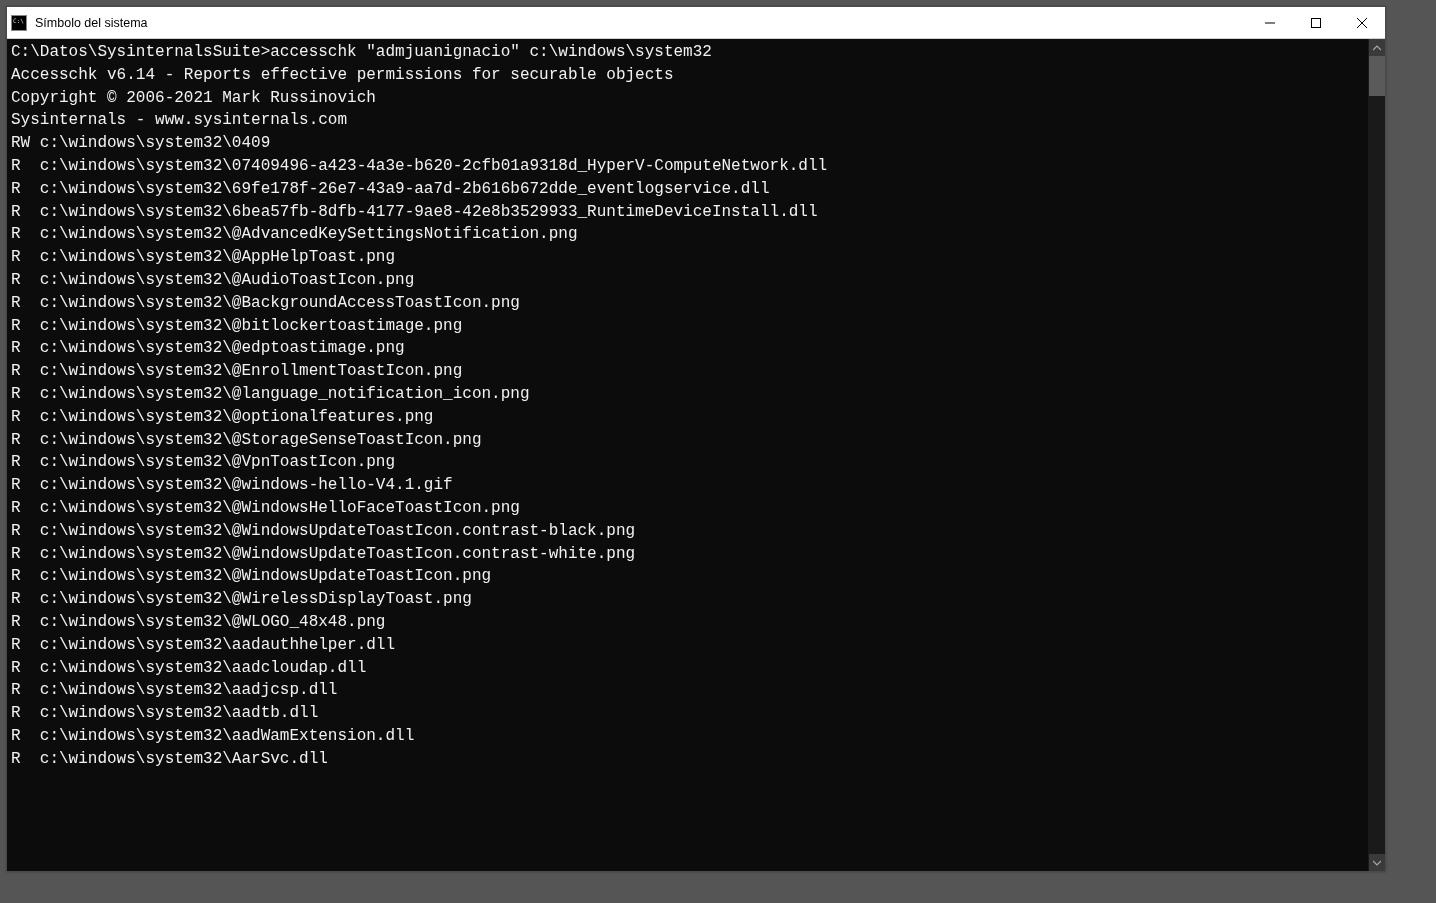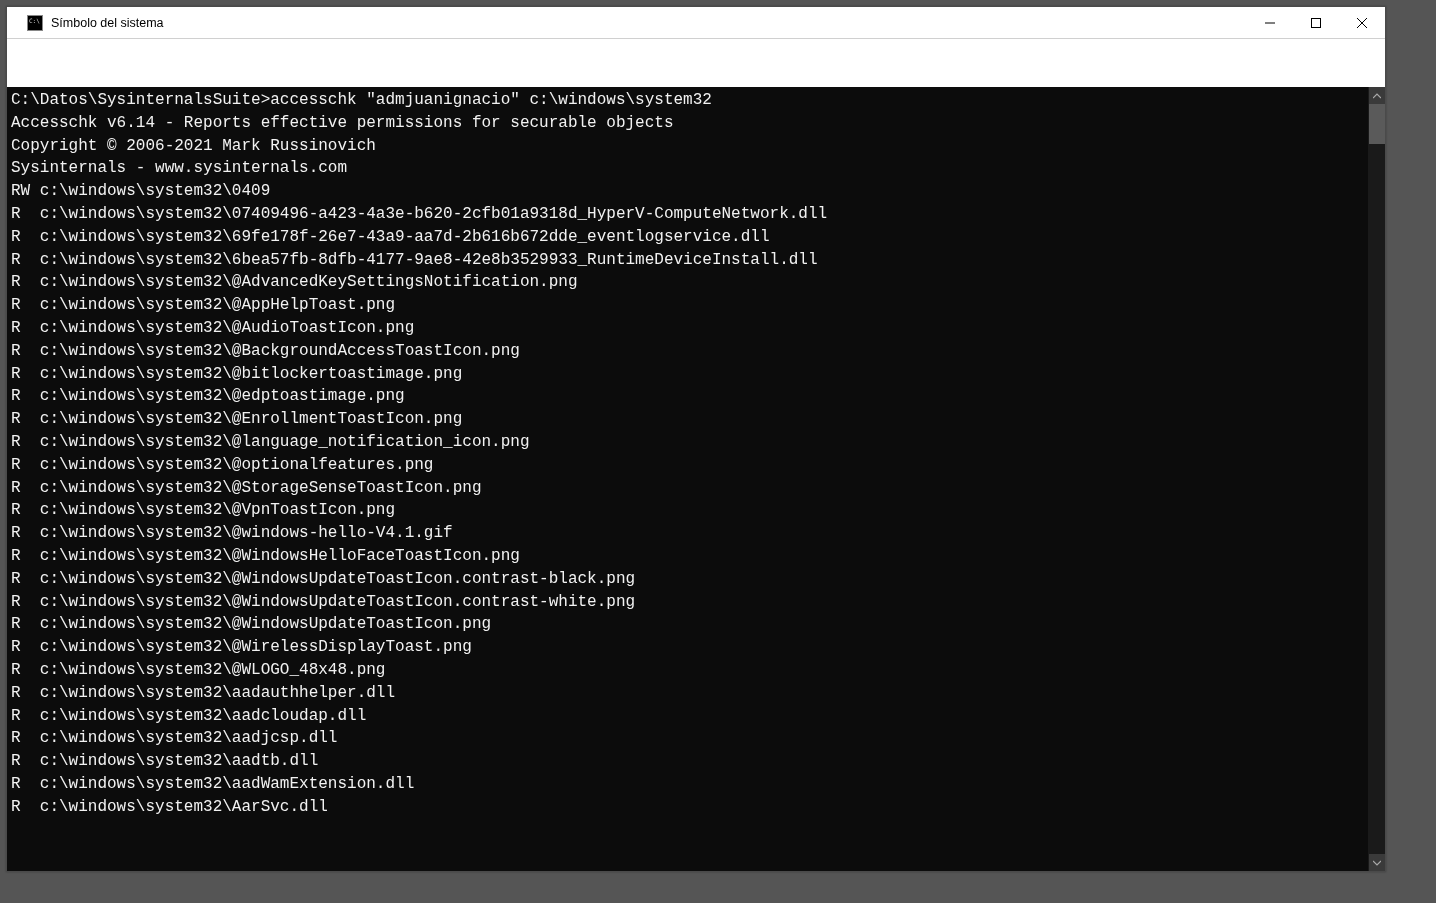--- a/index.html
+++ b/index.html
@@ -18,21 +18,21 @@
       border: 1px solid #4a4a4a;
       display: flex;
       flex-direction: column;
       box-shadow: 0 0 2px rgba(0,0,0,.3);
     }
     .titlebar {
       height: 32px;
       background: #ffffff;
       display: flex;
       align-items: center;
-      padding: 0 0 0 20px;
+      padding: 0 0 0 4px;
       border-bottom: 1px solid #d0d0d0;
       flex-shrink: 0;
     }
     .titlebar-icon {
       width: 16px;
       height: 16px;
       margin-right: 8px;
       display: inline-flex;
       align-items: center;
       justify-content: center;
@@ -68,21 +68,20 @@
       border: none;
       cursor: pointer;
     }
     .win-btn svg { width: 10px; height: 10px; }
 
     .terminal-wrap {
       flex: 1;
       display: flex;
       min-height: 0;
       background: #f97316;
-      margin-top: 48px;
     }
     .terminal {
       flex: 1;
       background: #0c0c0c;
       color: #f2f2f2;
       font-family: Consolas, "Courier New", monospace;
       font-size: 16px;
       line-height: 22.8px;
       padding: 2px 0 2px 4px;
       white-space: pre;

